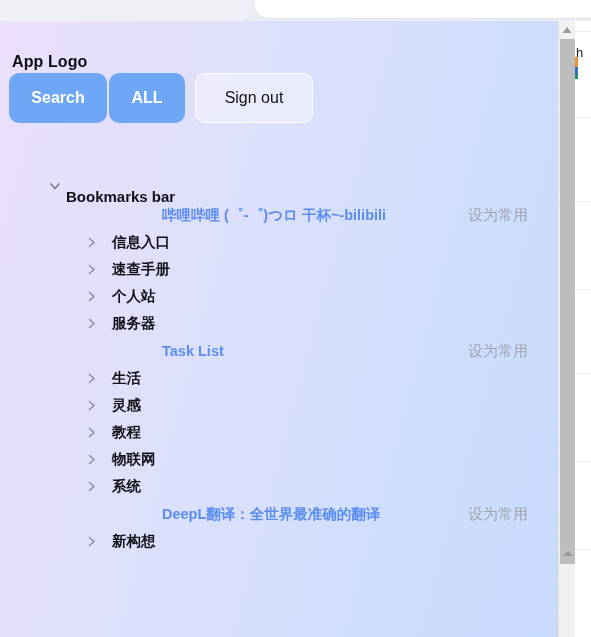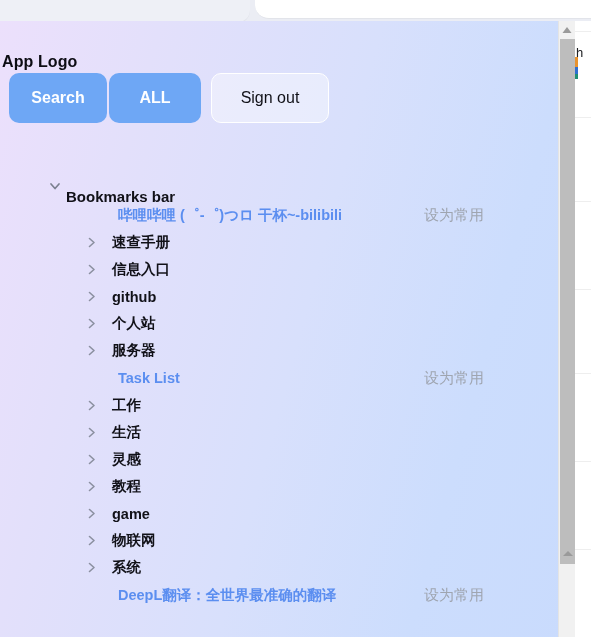--- a/index.html
+++ b/index.html
@@ -44,21 +44,21 @@
     position: absolute;
     left: 0; top: 21px;
     width: 570px; height: 616px;
     background: linear-gradient(105deg, #ece0fc 0%, #e3e0fb 22%, #d8e0fc 52%, #ccddfd 78%, #c9dbfd 100%);
     overflow: hidden;
   }
 
   
   .app-logo {
     position: absolute;
-    left: 2px; top: 32px;
+    left: 12px; top: 32px;
     font-size: 16px;
     font-weight: bold;
     color: #0d0d14;
     letter-spacing: .1px;
   }
   .btn-row {
     position: absolute;
     left: 9px; top: 52px;
     display: flex;
     align-items: center;
@@ -75,21 +75,21 @@
     justify-content: center;
     border: none;
     cursor: pointer;
     padding: 0 4px;
     margin-right: 2px;
     box-sizing: border-box;
     font-family: "Liberation Sans", sans-serif;
   }
   .pill-search { width: 98px; }
   .pill-ai { width: 64px; }
-  .pill-all { width: 92px; }
+  .pill-all { width: 76px; }
   .pill-ghost {
     width: 118px;
     height: 50px;
     margin-left: 8px;
     background: rgba(255,255,255,.38);
     border: 1px solid #ffffff;
     border-radius: 10px;
     color: #111118;
     font-size: 16px;
     font-weight: normal;
@@ -151,21 +151,21 @@
     position: absolute;
     left: 424px;
     font-size: 15px;
     color: #9fa5b0;
     white-space: nowrap;
     cursor: pointer;
     font-family: "Liberation Sans", "DejaVu Sans", sans-serif;
   }
 
   .ind-root   { padding-left: 44px; }
-  .ind-link   { padding-left: 118px; }
+  .ind-link   { padding-left: 118px; margin-left: 44px; }
   .ind-child  { padding-left: 80px; }
   .ind-child .lbl { margin-left: 10px; }
 
   
   .sbar {
     position: absolute;
     left: 558px; top: 21px;
     width: 17px; height: 616px;
     background: #f1f1f1;
     border-left: 1px solid #e4e4e4;
@@ -269,40 +269,32 @@
       <span class="link-lbl">哔哩哔哩 (゜-゜)つロ 干杯~-bilibili</span>
       <span class="fav-badge">设为常用</span>
     </div>
 
     <div class="row ind-child">
       <span class="chev">
         <svg width="13" height="13" viewBox="0 0 13 13">
             <path d="M4.5 2.5 L9 6.5 L4.5 10.5" fill="none" stroke="#8b90a0" stroke-width="1.6" stroke-linecap="round" stroke-linejoin="round"></path>
           </svg>
       </span>
+      <span class="lbl">信息入口</span>
+    </div>
+
+    <div class="row ind-child">
+      <span class="chev">
+        <svg width="13" height="13" viewBox="0 0 13 13">
+            <path d="M4.5 2.5 L9 6.5 L4.5 10.5" fill="none" stroke="#8b90a0" stroke-width="1.6" stroke-linecap="round" stroke-linejoin="round"></path>
+          </svg>
+      </span>
       <span class="lbl">速查手册</span>
     </div>
 
-    <div class="row ind-child">
-      <span class="chev">
-        <svg width="13" height="13" viewBox="0 0 13 13">
-            <path d="M4.5 2.5 L9 6.5 L4.5 10.5" fill="none" stroke="#8b90a0" stroke-width="1.6" stroke-linecap="round" stroke-linejoin="round"></path>
-          </svg>
-      </span>
-      <span class="lbl">信息入口</span>
-    </div>
-
-    <div class="row ind-child">
-      <span class="chev">
-        <svg width="13" height="13" viewBox="0 0 13 13">
-            <path d="M4.5 2.5 L9 6.5 L4.5 10.5" fill="none" stroke="#8b90a0" stroke-width="1.6" stroke-linecap="round" stroke-linejoin="round"></path>
-          </svg>
-      </span>
-      <span class="lbl">github</span>
-    </div>
 
     <div class="row ind-child">
       <span class="chev">
         <svg width="13" height="13" viewBox="0 0 13 13">
             <path d="M4.5 2.5 L9 6.5 L4.5 10.5" fill="none" stroke="#8b90a0" stroke-width="1.6" stroke-linecap="round" stroke-linejoin="round"></path>
           </svg>
       </span>
       <span class="lbl">个人站</span>
     </div>
 
@@ -313,28 +305,20 @@
           </svg>
       </span>
       <span class="lbl">服务器</span>
     </div>
 
     <div class="row-link ind-link">
       <span class="link-lbl">Task List</span>
       <span class="fav-badge">设为常用</span>
     </div>
 
-    <div class="row ind-child">
-      <span class="chev">
-        <svg width="13" height="13" viewBox="0 0 13 13">
-            <path d="M4.5 2.5 L9 6.5 L4.5 10.5" fill="none" stroke="#8b90a0" stroke-width="1.6" stroke-linecap="round" stroke-linejoin="round"></path>
-          </svg>
-      </span>
-      <span class="lbl">工作</span>
-    </div>
 
     <div class="row ind-child">
       <span class="chev">
         <svg width="13" height="13" viewBox="0 0 13 13">
             <path d="M4.5 2.5 L9 6.5 L4.5 10.5" fill="none" stroke="#8b90a0" stroke-width="1.6" stroke-linecap="round" stroke-linejoin="round"></path>
           </svg>
       </span>
       <span class="lbl">生活</span>
     </div>
 
@@ -349,28 +333,20 @@
 
     <div class="row ind-child">
       <span class="chev">
         <svg width="13" height="13" viewBox="0 0 13 13">
             <path d="M4.5 2.5 L9 6.5 L4.5 10.5" fill="none" stroke="#8b90a0" stroke-width="1.6" stroke-linecap="round" stroke-linejoin="round"></path>
           </svg>
       </span>
       <span class="lbl">教程</span>
     </div>
 
-    <div class="row ind-child">
-      <span class="chev">
-        <svg width="13" height="13" viewBox="0 0 13 13">
-            <path d="M4.5 2.5 L9 6.5 L4.5 10.5" fill="none" stroke="#8b90a0" stroke-width="1.6" stroke-linecap="round" stroke-linejoin="round"></path>
-          </svg>
-      </span>
-      <span class="lbl">game</span>
-    </div>
 
     <div class="row ind-child">
       <span class="chev">
         <svg width="13" height="13" viewBox="0 0 13 13">
             <path d="M4.5 2.5 L9 6.5 L4.5 10.5" fill="none" stroke="#8b90a0" stroke-width="1.6" stroke-linecap="round" stroke-linejoin="round"></path>
           </svg>
       </span>
       <span class="lbl">物联网</span>
     </div>
 
@@ -381,20 +357,28 @@
           </svg>
       </span>
       <span class="lbl">系统</span>
     </div>
 
     <div class="row-link ind-link">
       <span class="link-lbl">DeepL翻译：全世界最准确的翻译</span>
       <span class="fav-badge">设为常用</span>
     </div>
 
+    <div class="row ind-child">
+      <span class="chev">
+        <svg width="13" height="13" viewBox="0 0 13 13">
+            <path d="M4.5 2.5 L9 6.5 L4.5 10.5" fill="none" stroke="#8b90a0" stroke-width="1.6" stroke-linecap="round" stroke-linejoin="round"></path>
+          </svg>
+      </span>
+      <span class="lbl">新构想</span>
+    </div>
 
   </div>
 </div>
 
 <div class="sbar">
   <div class="sbar-up">
     <svg width="10" height="8" viewBox="0 0 10 8">
       <path d="M5 1 L9.5 7 L0.5 7 Z" fill="#9a9a9a"></path>
     </svg>
   </div>

